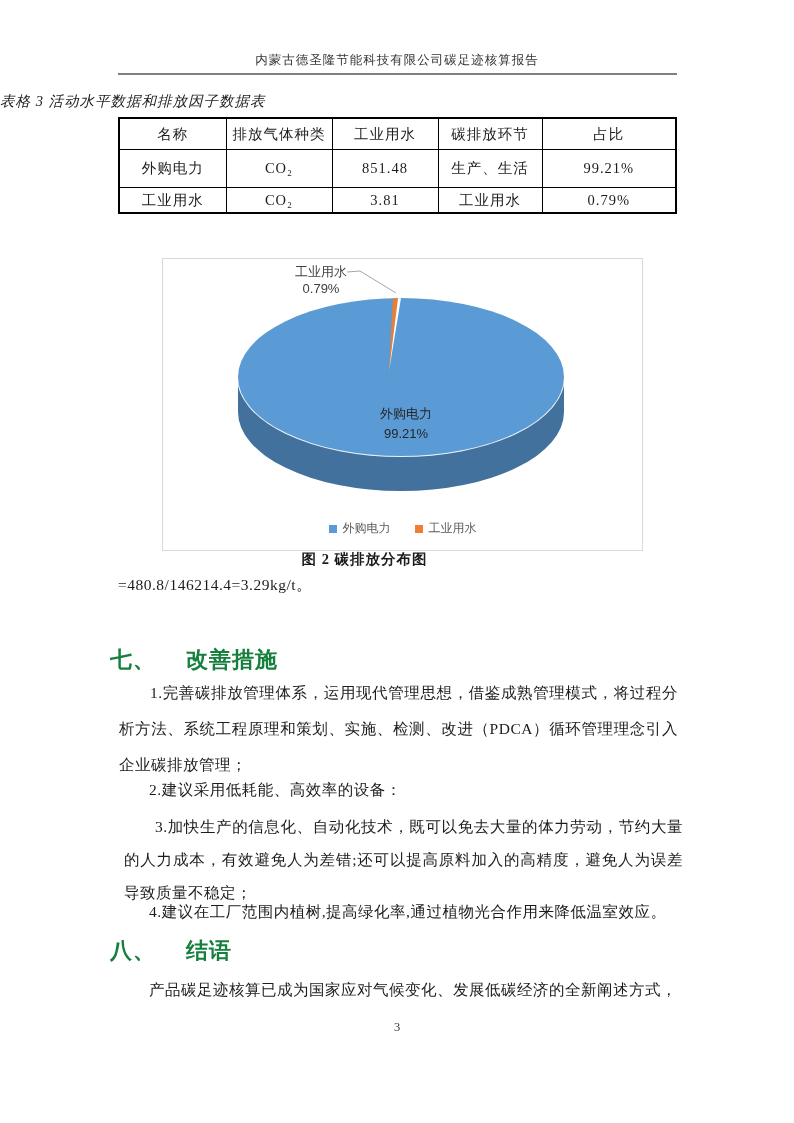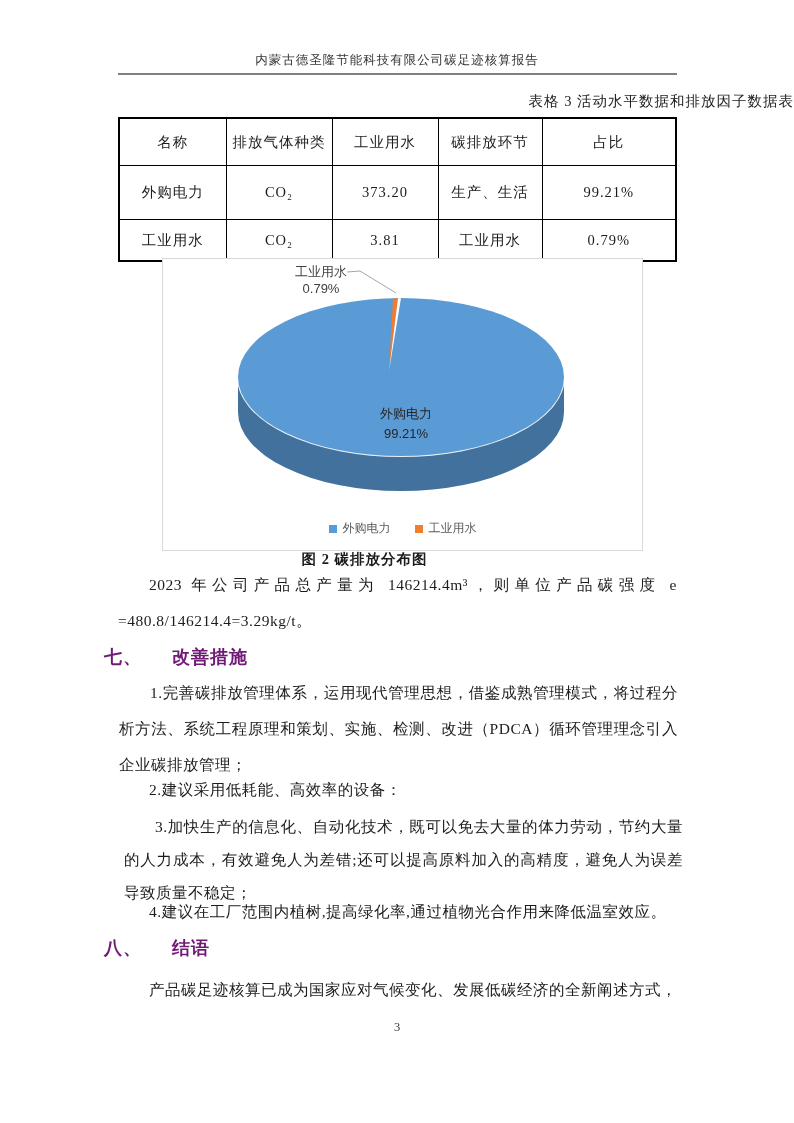--- a/index.html
+++ b/index.html
@@ -8,24 +8,24 @@
     font-family:"Liberation Serif","DejaVu Serif",serif; color:#1c1c1c;
     overflow:hidden;
   }
   .abs { position:absolute; }
 
   
   .running-head { top:52px; left:0; width:794px; text-align:center; font-size:12.5px; letter-spacing:1px; color:#333;font-family:Liberation Serif, serif; }
   .head-rule { top:73px; left:118px; width:559px; height:2px; background:#808080; }
 
   
-  .table-caption { top:92px; left:0; width:794px; text-align:right; font-size:14.5px; letter-spacing:1px; }
+  .table-caption { top:92px; left:0; width:794px; text-align:left; font-size:14.5px; letter-spacing:1px;font-style:italic; }
   table.data { position:absolute; top:117px; left:118px; width:557px; border-collapse:collapse; table-layout:fixed; font-size:14.5px; }
   table.data { border:2px solid #000; }
-  table.data td { border:1px solid #000; text-align:center; vertical-align:middle; padding:8px 2px; letter-spacing:1px; }
+  table.data td { border:1px solid #000; text-align:center; vertical-align:middle; padding:0 2px; letter-spacing:1px; }
   tr.r0 td { height:30px; }
   tr.r1 td { height:37px; }
   tr.r2 td { height:24px; }
   tr.r3 td { height:27px; }
 
   
   .chart-box { top:258px; left:162px; width:479px; height:291px; border:1px solid #d9d9d9; background:#fff;
                font-family:"Liberation Sans","DejaVu Sans",sans-serif; }
   .chart-box svg { position:absolute; top:0; left:0; }
   .pie-callout { top:4px; left:106px; width:104px; text-align:center; font-size:13px; color:#404040; line-height:17px; }
@@ -33,21 +33,21 @@
   .legend { left:0; bottom:13px; width:479px; display:flex; justify-content:center; gap:24px; font-size:12px; color:#595959; }
   .legend-item { display:flex; align-items:center; gap:6px; }
   .swatch { width:8px; height:8px; display:inline-block; }
 
   .fig-caption { top:550px; left:0; width:729px; text-align:center; font-size:14.5px; font-weight:bold; letter-spacing:1px; }
 
   
   .para { left:118px; width:559px; font-size:15.5px; line-height:36px; text-align:justify; letter-spacing:0.5px; }
   .indent { text-indent:2em; }
   .spread { text-align:justify; text-align-last:justify; }
-  .heading { left:104px; font-size:18px; font-weight:bold; color:#701a75; letter-spacing:1px; }
+  .heading { left:110px; font-size:22px; font-weight:bold; color:#15803d; letter-spacing:1px; }
   .heading .num { margin-right:30px; }
   .page-num { top:1020px; left:0; width:794px; text-align:center; font-size:12.5px; color:#333; }
 </style>
 </head>
 <body>
 
 <div class="abs running-head">内蒙古德圣隆节能科技有限公司碳足迹核算报告</div>
 <div class="abs head-rule"></div>
 
 <div class="abs table-caption">表格 3 活动水平数据和排放因子数据表</div>
@@ -64,21 +64,21 @@
       <tr class="r0">
     <td>名称</td>
     <td>排放气体种类</td>
     <td>工业用水</td>
     <td>碳排放环节</td>
     <td>占比</td>
   </tr>
   <tr class="r1">
     <td>外购电力</td>
     <td>CO₂</td>
-    <td>373.20</td>
+    <td>851.48</td>
     <td>生产、生活</td>
     <td>99.21%</td>
   </tr>
   <tr class="r2">
     <td>工业用水</td>
     <td>CO₂</td>
     <td>3.81</td>
     <td>工业用水</td>
     <td>0.79%</td>
   </tr>
@@ -118,21 +118,20 @@
     <div class="legend-item">
       <span class="swatch" style="background:#ED7D31"></span>
       <span>工业用水</span>
     </div>
   </div>
 </div>
 
 <div class="abs fig-caption">图 2 碳排放分布图</div>
 
 <div class="abs para" style="top:567px">
-  <div class="spread indent">2023 年公司产品总产量为 146214.4m³，则单位产品碳强度 e</div>
   <div>=480.8/146214.4=3.29kg/t。</div>
 </div>
 
 <div class="abs heading" style="top:645px">
   <span class="num">七、</span><span>改善措施</span>
 </div>
 
 <p class="abs para indent" style="top:674px; margin:1px">1.完善碳排放管理体系，运用现代管理思想，借鉴成熟管理模式，将过程分析方法、系统工程原理和策划、实施、检测、改进（PDCA）循环管理理念引入企业碳排放管理；</p>
 <p class="abs para indent" style="top:772px; margin:0">2.建议采用低耗能、高效率的设备：</p>
 <p class="abs para indent" style="top:804px; margin:6px; line-height:33px">3.加快生产的信息化、自动化技术，既可以免去大量的体力劳动，节约大量的人力成本，有效避免人为差错;还可以提高原料加入的高精度，避免人为误差导致质量不稳定；</p>

